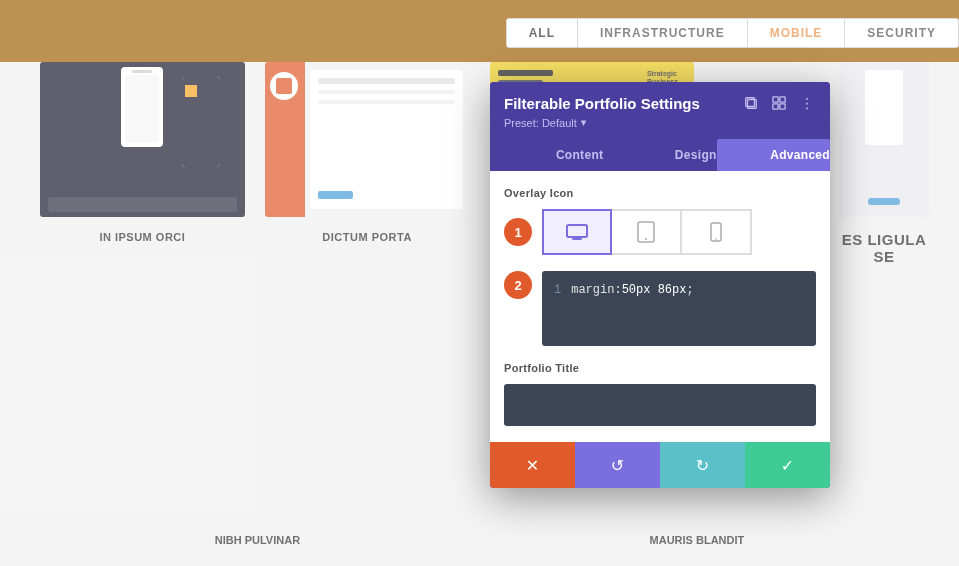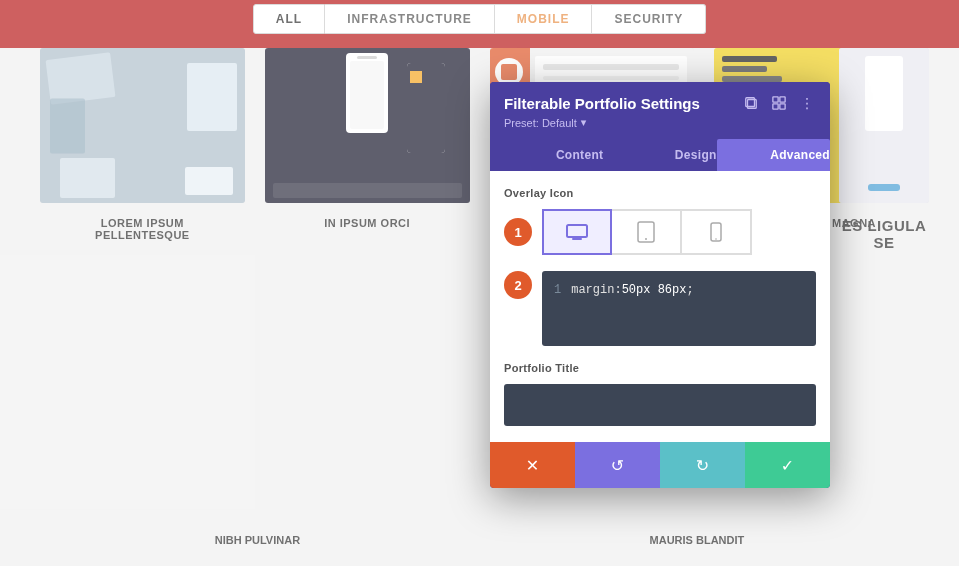--- a/index.html
+++ b/index.html
@@ -8,24 +8,24 @@
       height: 566px;
       font-family: 'Segoe UI', Arial, sans-serif;
       background: #f0f0f0;
       overflow: hidden;
       position: relative;
     }
 
     
     .filter-tabs {
       display: flex;
-      justify-content: center;
+      justify-content: flex-end;
       gap: 0;
-      padding: 4px 0 14px 0;
-      background: #b91c1c;
+      padding: 18px 0 14px 0;
+      background: #a16207;
     }
     .filter-tab {
       padding: 7px 22px;
       border: 1px solid #ccc;
       background: #fff;
       font-size: 12px;
       font-weight: 700;
       letter-spacing: 1px;
       cursor: pointer;
       color: #333;
@@ -333,35 +333,20 @@
 <div class="filter-tabs" data-name="filter-tabs">
   <button class="filter-tab" data-name="tab-all">ALL</button>
   <button class="filter-tab" data-name="tab-infrastructure">INFRASTRUCTURE</button>
   <button class="filter-tab" data-name="tab-mobile">MOBILE</button>
   <button class="filter-tab" data-name="tab-security">SECURITY</button>
 </div>
 
 <div class="grid-wrapper" data-name="portfolio-grid">
   <div style="display:grid; grid-template-columns: 1fr 1fr 1fr 1fr; gap:20px; padding:0 10px;">
 
-    <div class="portfolio-item" data-name="list-item">
-      <div class="portfolio-thumb" data-name="portfolio-thumbnail">
-        <div class="t1-bg">
-          <div class="t1-card1"></div>
-          <div class="t1-card2"></div>
-          <div class="t1-card3"></div>
-          <div style="position:absolute;bottom:8px;right:12px;width:48px;height:28px;background:#e8f0f5;border-radius:2px;"></div>
-          <div style="position:absolute;top:50%;left:10px;transform:translateY(-50%);width:35px;height:55px;background:#8aa5b5;border-radius:2px;opacity:0.6;"></div>
-        </div>
-      </div>
-      <div class="portfolio-title" data-name="portfolio-title">
-        <span>LOREM IPSUM</span><br>
-        <span>PELLENTESQUE</span>
-      </div>
-    </div>
 
     <div class="portfolio-item" data-name="list-item">
       <div class="portfolio-thumb" data-name="portfolio-thumbnail">
         <div class="t2-bg">
           <div class="t2-phone">
             <div style="position:absolute;top:3px;left:50%;transform:translateX(-50%);width:20px;height:3px;background:#ccc;border-radius:2px;"></div>
             <div style="position:absolute;top:8px;left:4px;right:4px;bottom:4px;background:#f5f5f5;border-radius:2px;"></div>
           </div>
           <div class="t2-phone2">
             <div style="position:absolute;top:0;left:0;right:0;height:100%;background:#1a1a2e;border-radius:4px;"></div>

